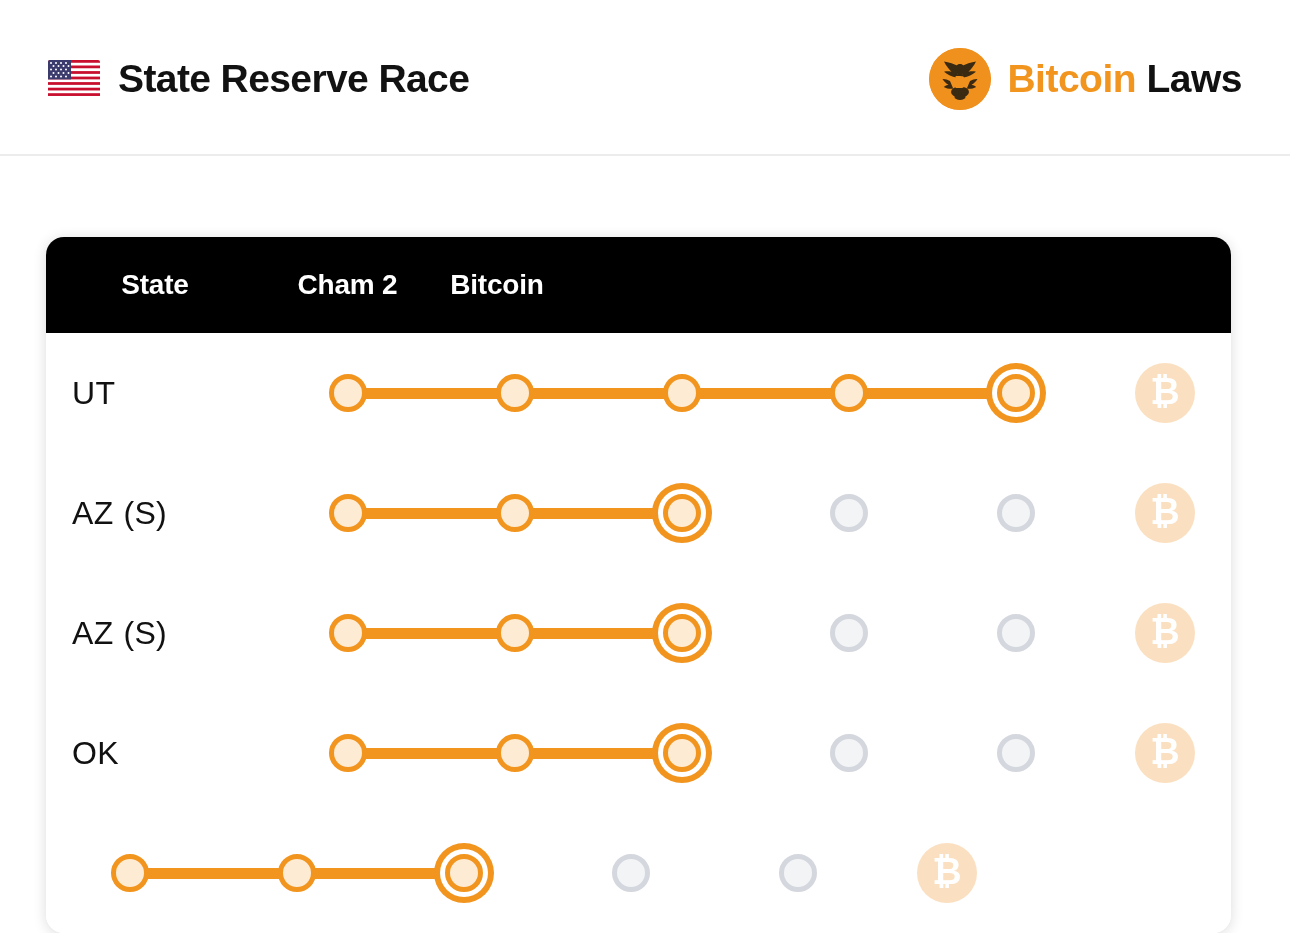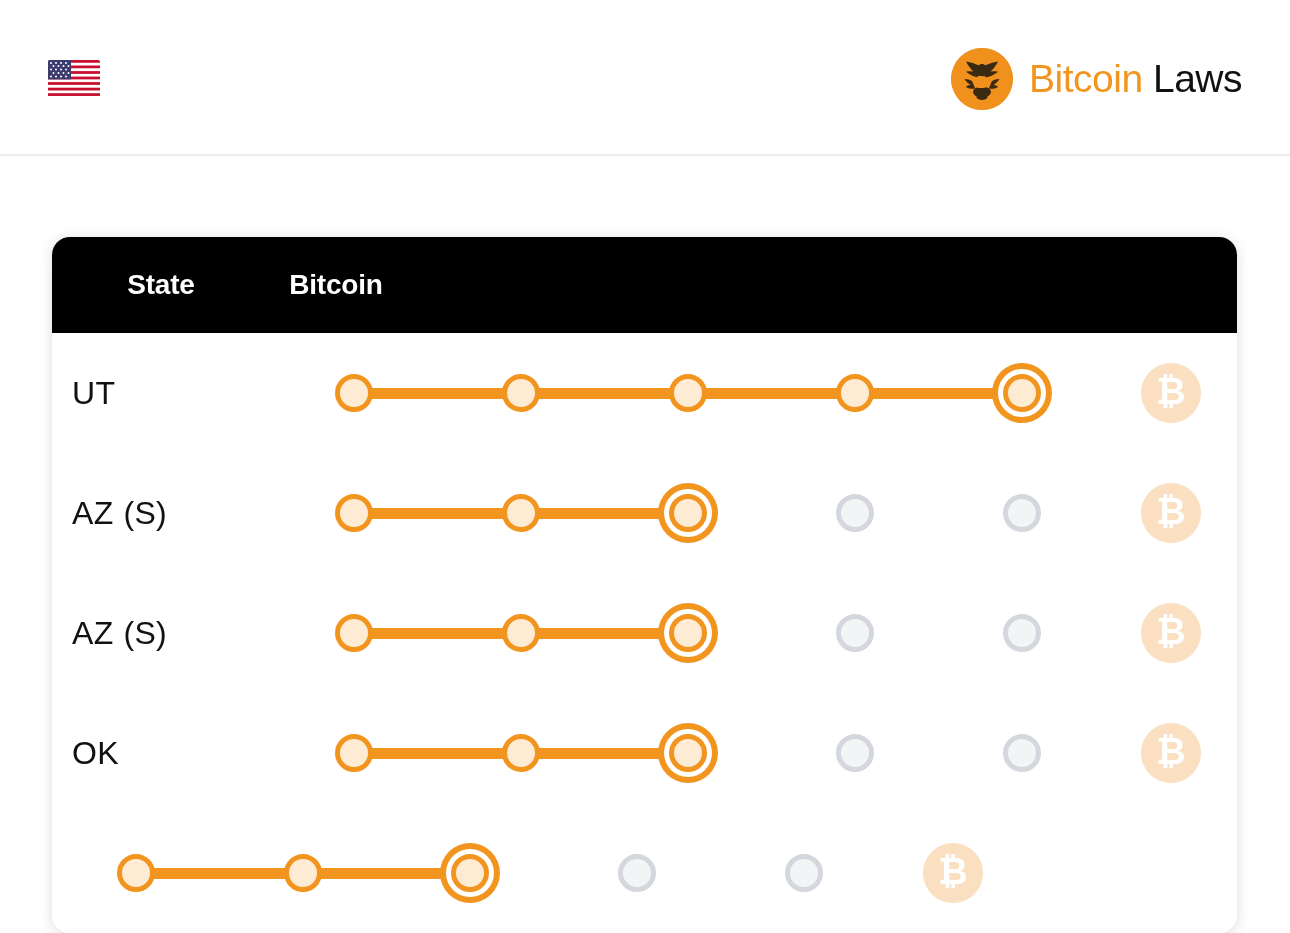--- a/index.html
+++ b/index.html
@@ -66,31 +66,31 @@
     height: 62px;
     border-radius: 50%;
     background: #F0911E;
     position: relative;
     flex: none;
     overflow: hidden;
   }
   .brand-logo svg { position:absolute; left:0; top:0; }
   .brand-text {
     font-size: 39px;
-    font-weight: normal;
+    font-weight: bold;
     letter-spacing: -0.5px;
     white-space: nowrap;
   }
   .brand-bitcoin { color: #F2951F; }
   .brand-laws { color: #111111; }
 
   
   #race-card {
     position: absolute;
-    left: 52px;
+    left: 46px;
     top: 237px;
     width: 1185px;
     border-radius: 18px;
     background: #ffffff;
     box-shadow: 0 2px 14px rgba(0,0,0,0.14);
     overflow: hidden;
   }
 
   .table-header {
     background: #000000;
@@ -115,21 +115,21 @@
   .row {
     height: 120px;
     display: flex;
     align-items: center;
     background: #ffffff;
     position: relative;
   }
   .state-cell {
     font-size: 32px;
     color: #111111;
-    padding-left: 20px;
+    padding-left: 26px;
     box-sizing: border-box;
     white-space: nowrap;
     letter-spacing: 0.3px;
   }
   .state-suffix { margin-left: 10px; }
 
   .stage-cell {
     height: 120px;
     position: relative;
     display: flex;
@@ -229,20 +229,21 @@
             <circle cx="10.5" cy="13" r="1"></circle>
             <circle cx="15.5" cy="13" r="1"></circle>
             <circle cx="20.5" cy="13" r="1"></circle>
           <circle cx="3" cy="16.5" r="1"></circle>
             <circle cx="8" cy="16.5" r="1"></circle>
             <circle cx="13" cy="16.5" r="1"></circle>
             <circle cx="18" cy="16.5" r="1"></circle>
         </g>
       </svg>
     </span>
+    <span class="page-title">State Reserve Race</span>
   </div>
 
   <div class="brand-group">
     <span class="brand-logo">
       <svg width="62" height="62" viewBox="0 0 62 62" xmlns="http://www.w3.org/2000/svg">
         <circle cx="31" cy="31" r="31" fill="#F0911E"></circle>
         <g fill="#3b2a12">
           <path d="M31 16c3 0 5 2.5 5 5.5 0 2-1 3.5-2.4 4.4l1.3 2.2-3.9 1.4-3.9-1.4 1.3-2.2A5.3 5.3 0 0 1 26 21.5c0-3 2-5.5 5-5.5z"></path>
           <path d="M30 18.5c-5-2.5-10-4.5-15-5 2 4 4.5 7.5 7.5 10.2-2.5-.5-5-.5-7.5 0 3.5 3 8 5 12.5 5.8l2.5-11z"></path>
           <path d="M32 18.5c5-2.5 10-4.5 15-5-2 4-4.5 7.5-7.5 10.2 2.5-.5 5-.5 7.5 0-3.5 3-8 5-12.5 5.8l-2.5-11z"></path>
@@ -257,20 +258,21 @@
     <span class="brand-text">
       <span class="brand-bitcoin">Bitcoin</span>
       <span class="brand-laws">Laws</span>
     </span>
   </div>
 </div>
 
 <div id="race-card">
   <div class="table-header">
     <div class="th c-state">State</div>
+    <div class="th c-stage">Cham 2</div>
     <div class="th c-enacted">Bitcoin</div>
   </div>
   <div id="rows-container">
       <div class="row">
         <div class="state-cell c-state"><span>UT</span></div>
         <div class="stage-cell c-stage">
           <div class="connector"></div>
           <div class="node done"></div>
         </div>
         <div class="stage-cell c-stage">

